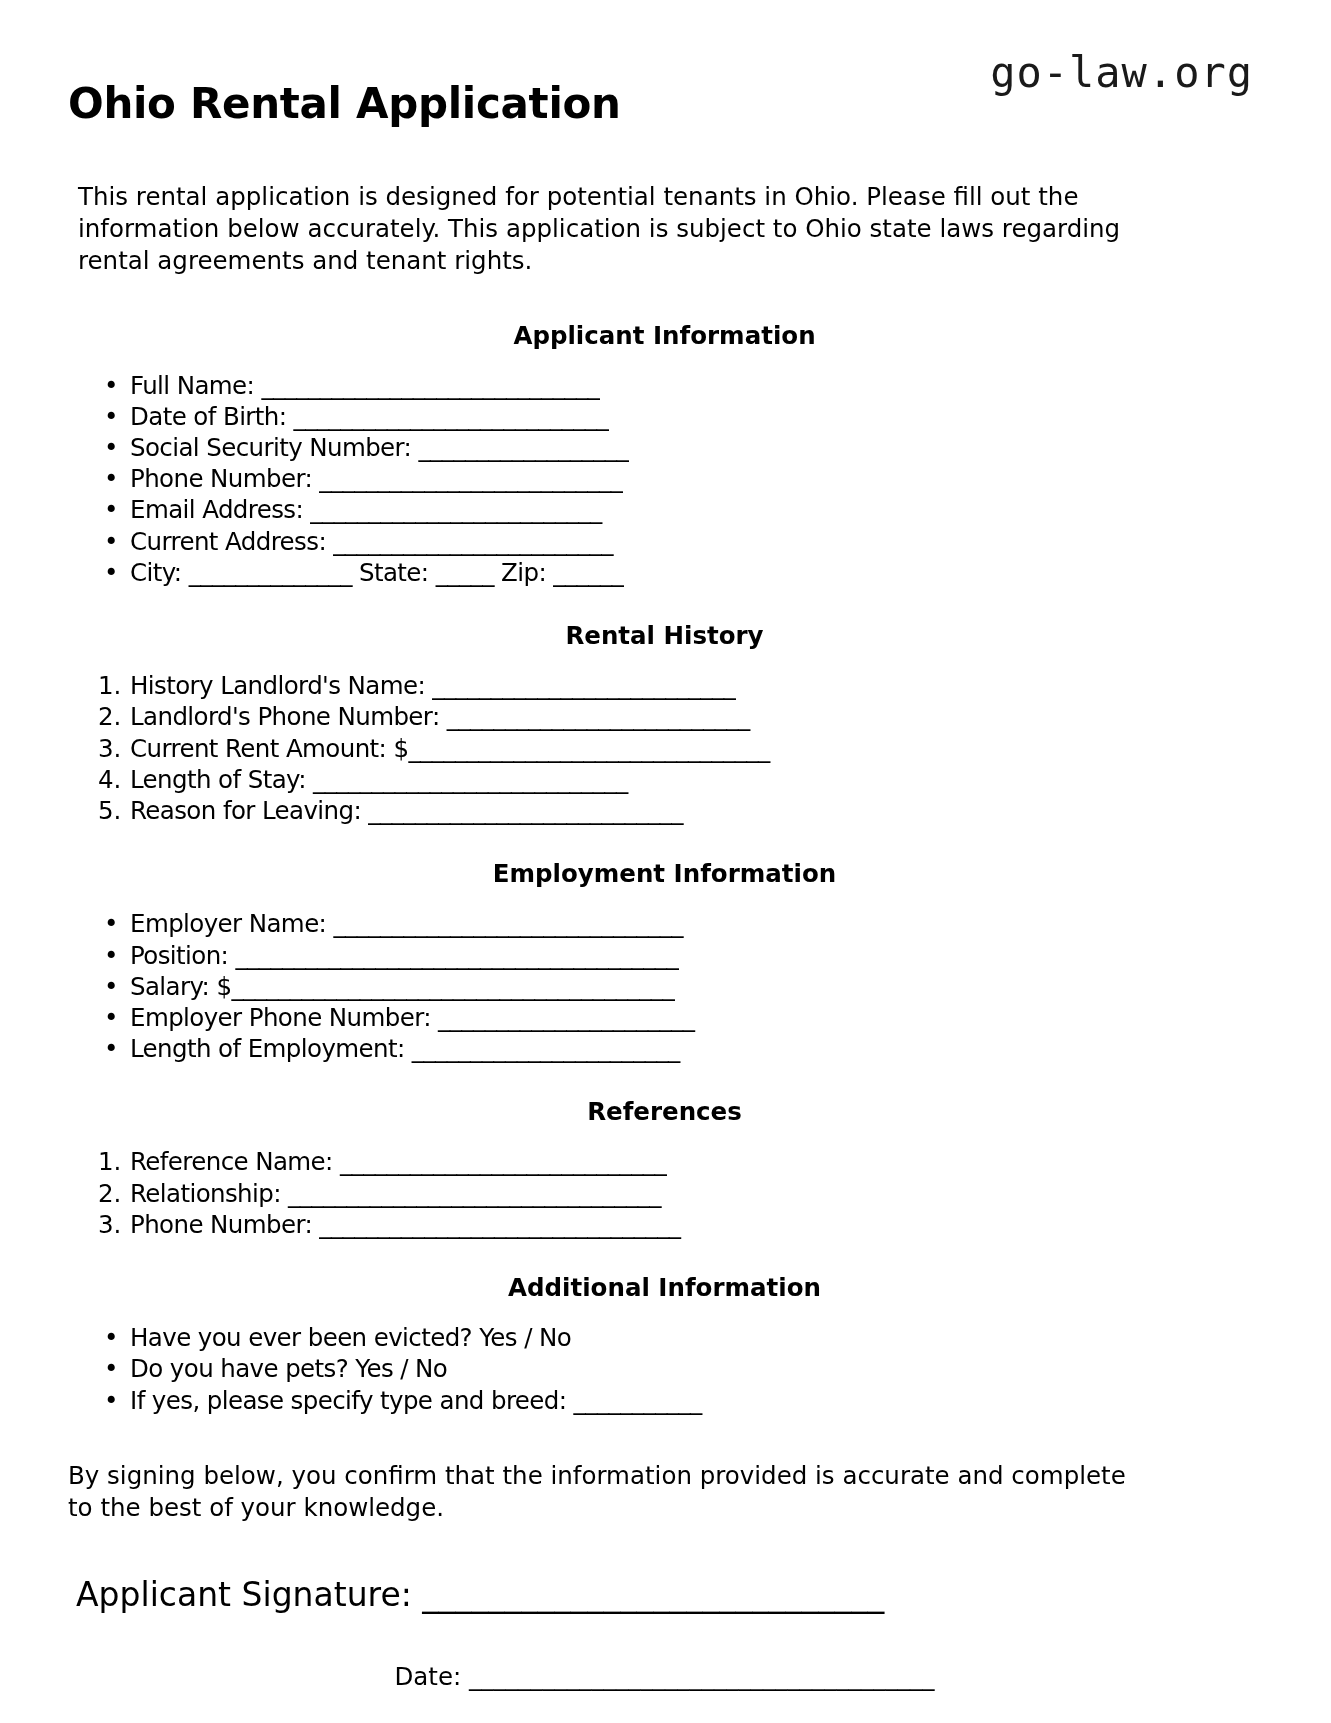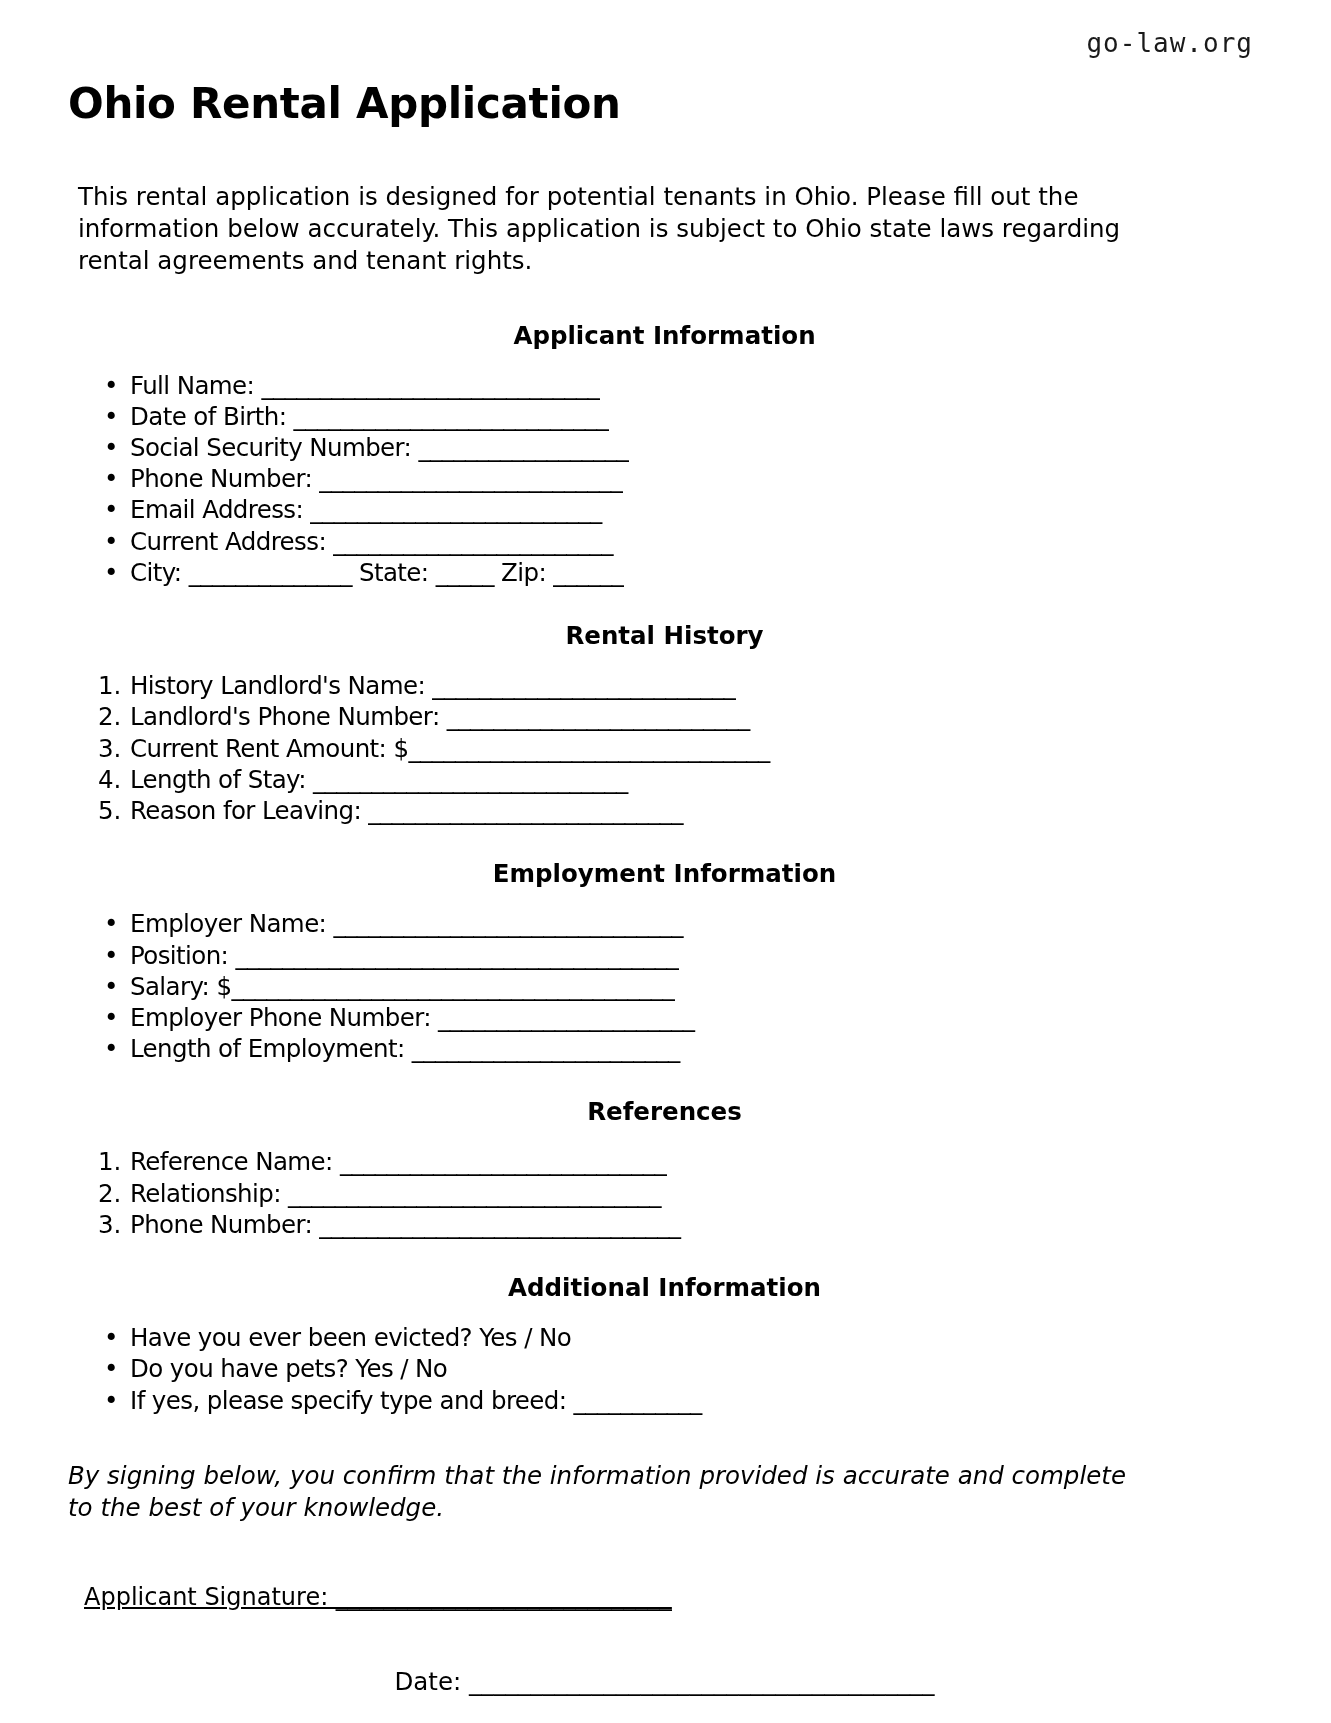--- a/index.html
+++ b/index.html
@@ -19,24 +19,24 @@
     position: relative;
     width: 1331px;
     height: 1723px;
     box-sizing: border-box;
     padding: 0 70px 0 68px;
   }
 
   
   .watermark {
     position: absolute;
-    top: 28px;
+    top: 48px;
     right: 78px;
     font-family: "DejaVu Sans Mono", monospace;
-    font-size: 26px;
+    font-size: 42px;
     letter-spacing: 1px;
     color: #1a1a1a;
     white-space: nowrap;
     margin-left: 16px;
   }
 
   
   .doc-title {
     margin: 0;
     padding-top: 82px;
@@ -96,28 +96,26 @@
     text-align: center;
   }
 
   
   .closing {
     margin: 0;
     padding-top: 44px;
     font-size: 24.5px;
     line-height: 1.32;
     max-width: 1070px;
-    font-style: italic;
   }
   .signature-line {
-    margin: 16px;
+    margin: 8px;
     padding-top: 42px;
-    font-size: 24px;
+    font-size: 33px;
     white-space: pre;
-    text-decoration: underline;
   }
   .date-line {
     margin: 0;
     padding-top: 40px;
     font-size: 24.5px;
     white-space: pre;
     text-align: center;
   }
 </style>
 </head>

